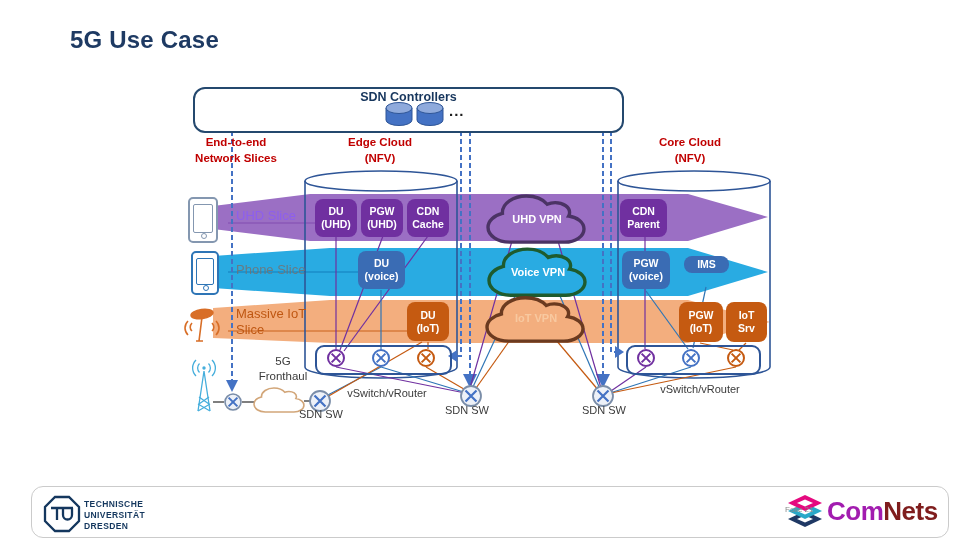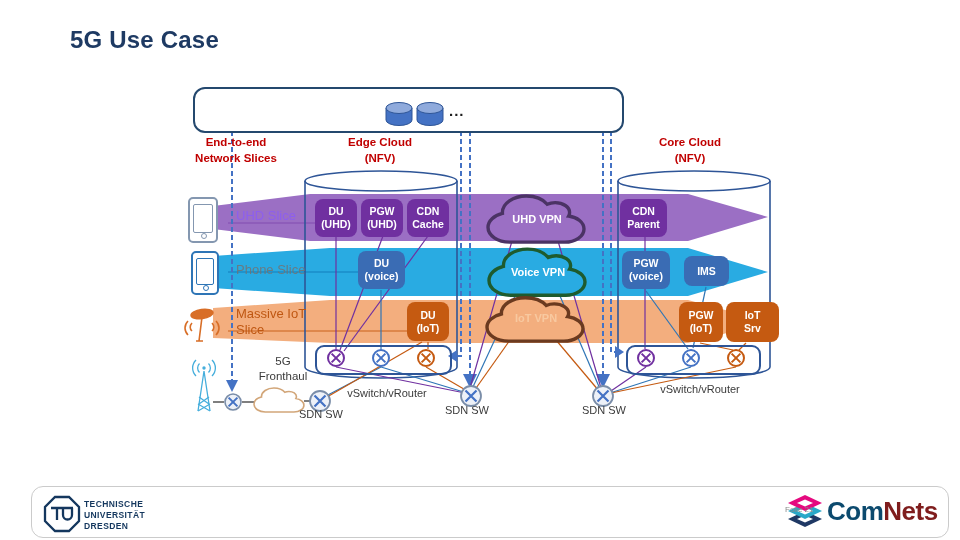--- a/index.html
+++ b/index.html
@@ -23,21 +23,21 @@
   .vswbox{border:2px solid #2E5597;border-radius:9px;background:transparent;}
   .netlab{font-size:11px;color:#3B3B3B;}
   .phone{border-radius:5px;background:#fff;}
   .phone .scr{position:absolute;left:3px;right:3px;top:5px;bottom:8px;border:1px solid currentColor;border-radius:2px;}
   .phone .btn{position:absolute;left:50%;bottom:2px;width:4px;height:4px;margin-left:-2px;border:1px solid currentColor;border-radius:50%;}
   .footline{left:31px;top:486px;width:916px;height:50px;border:1px solid #CBCBCB;border-radius:12px;}
   .tudtext{left:84px;top:499px;font-size:8.5px;font-weight:bold;color:#14375E;line-height:1.3;letter-spacing:.4px;}
   .course{left:280px;top:504px;font-size:8px;color:#8a8a8a;line-height:1.55;}
   .folie{left:737px;top:505px;font-size:8px;color:#8a8a8a;padding-left:48px;}
   .comnets{left:827px;top:496px;font-size:26px;font-weight:bold;letter-spacing:-.5px;}
-  .comnets .c1{color:#0c4a6e;} .comnets .c2{color:#7f1d1d;}
+  .comnets .c1{color:#a21caf;} .comnets .c2{color:#7f1d1d;}
   svg{position:absolute;left:0;top:0;}
 </style>
 </head>
 <body>
 
 <div class="slide">
 
   <svg width="960" height="540" viewBox="0 0 960 540">
 
     <g>
@@ -206,20 +206,21 @@
       <polygon points="805,503 822,511 805,519 788,511" fill="#29A8C8"></polygon>
       <polygon points="805,507.5 813,511 805,514.5 797,511" fill="#ffffff"></polygon>
       <polygon points="805,495 822,503 805,511 788,503" fill="#E5097F"></polygon>
       <polygon points="805,499.5 813,503 805,506.5 797,503" fill="#ffffff"></polygon>
     </g>
   </svg>
 
   <div class="abs title">5G Use Case</div>
 
   <div class="abs sdnbox"></div>
+  <div class="abs sdnlab">SDN Controllers</div>
   <div class="abs dots">...</div>
 
   <div class="abs redlab pre" style="left:178px;top:135px;width:116px;">End-to-end
 Network Slices</div>
   <div class="abs redlab pre" style="left:330px;top:135px;width:100px;">Edge Cloud
 (NFV)</div>
   <div class="abs redlab pre" style="left:640px;top:135px;width:100px;">Core Cloud
 (NFV)</div>
 
   <div class="abs phone" style="left:188px;top:197px;width:26px;height:42px;border:2px solid #8497B0;color:#8497B0;">
@@ -241,26 +242,26 @@
   <div class="vnf purple" style="left:361px;top:199px;width:42px;height:38px;">PGW
 (UHD)</div>
   <div class="vnf purple" style="left:407px;top:199px;width:42px;height:38px;">CDN
 Cache</div>
   <div class="vnf purple" style="left:620px;top:199px;width:47px;height:38px;">CDN
 Parent</div>
   <div class="vnf blue" style="left:358px;top:251px;width:47px;height:38px;">DU
 (voice)</div>
   <div class="vnf blue" style="left:622px;top:251px;width:48px;height:38px;">PGW
 (voice)</div>
-  <div class="vnf blue" style="left:684px;top:256px;width:45px;height:30px;">IMS</div>
+  <div class="vnf blue" style="left:684px;top:256px;width:45px;height:17px;">IMS</div>
   <div class="vnf orange" style="left:407px;top:302px;width:42px;height:39px;">DU
 (IoT)</div>
   <div class="vnf orange" style="left:679px;top:302px;width:44px;height:40px;">PGW
 (IoT)</div>
-  <div class="vnf orange" style="left:726px;top:302px;width:53px;height:40px;">IoT
+  <div class="vnf orange" style="left:726px;top:302px;width:41px;height:40px;">IoT
 Srv</div>
 
   <div class="abs cloudlab ctr" style="left:537px;top:213px;">UHD VPN</div>
   <div class="abs cloudlab ctr" style="left:538px;top:266px;">Voice VPN</div>
   <div class="abs cloudlab ctr" style="left:536px;top:312px;color:#F8C9A0;">IoT VPN</div>
 
   <div class="abs vswbox" style="left:315px;top:345px;width:133px;height:26px;"></div>
   <div class="abs vswbox" style="left:626px;top:345px;width:131px;height:26px;"></div>
 
   <div class="abs netlab pre ctr" style="left:283px;top:354px;line-height:1.3;font-size:11.5px;">5G

